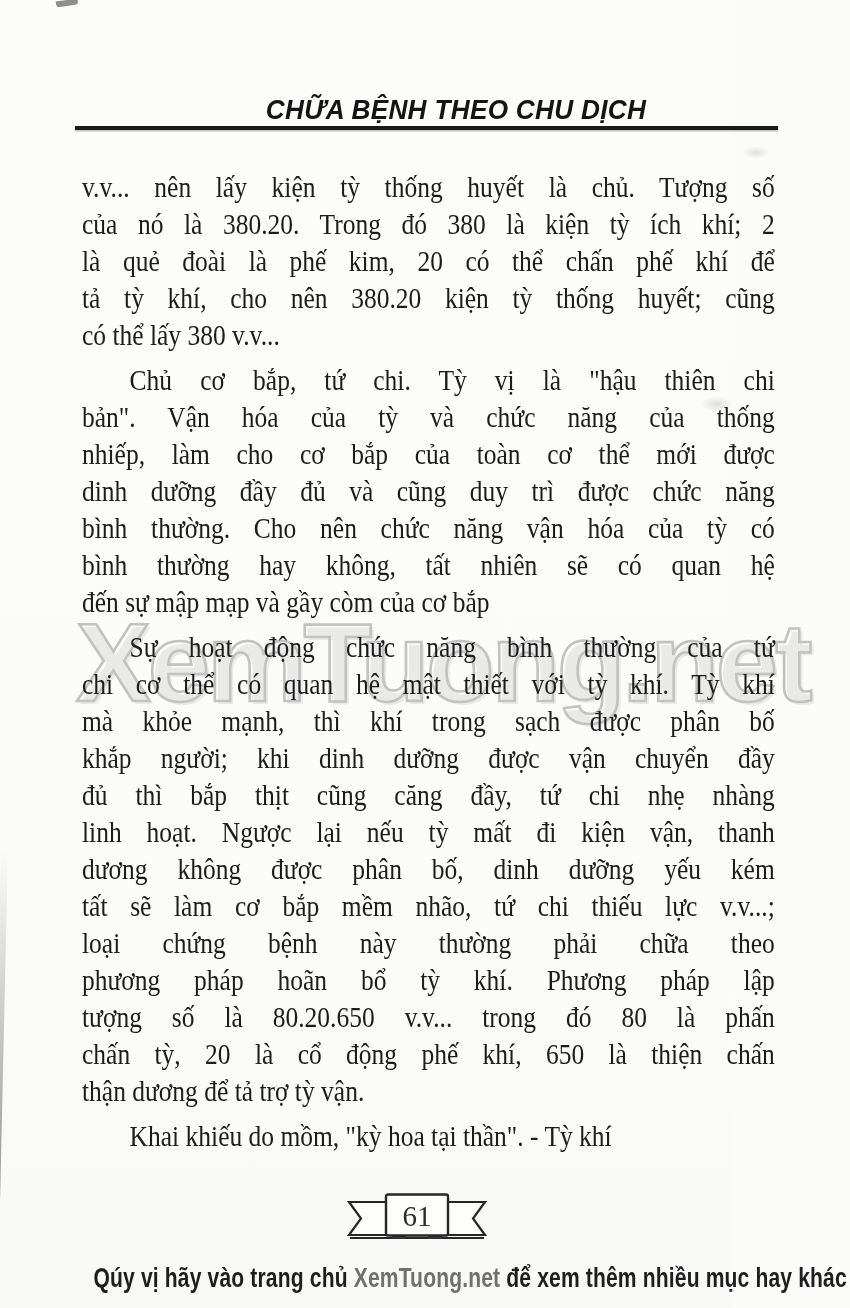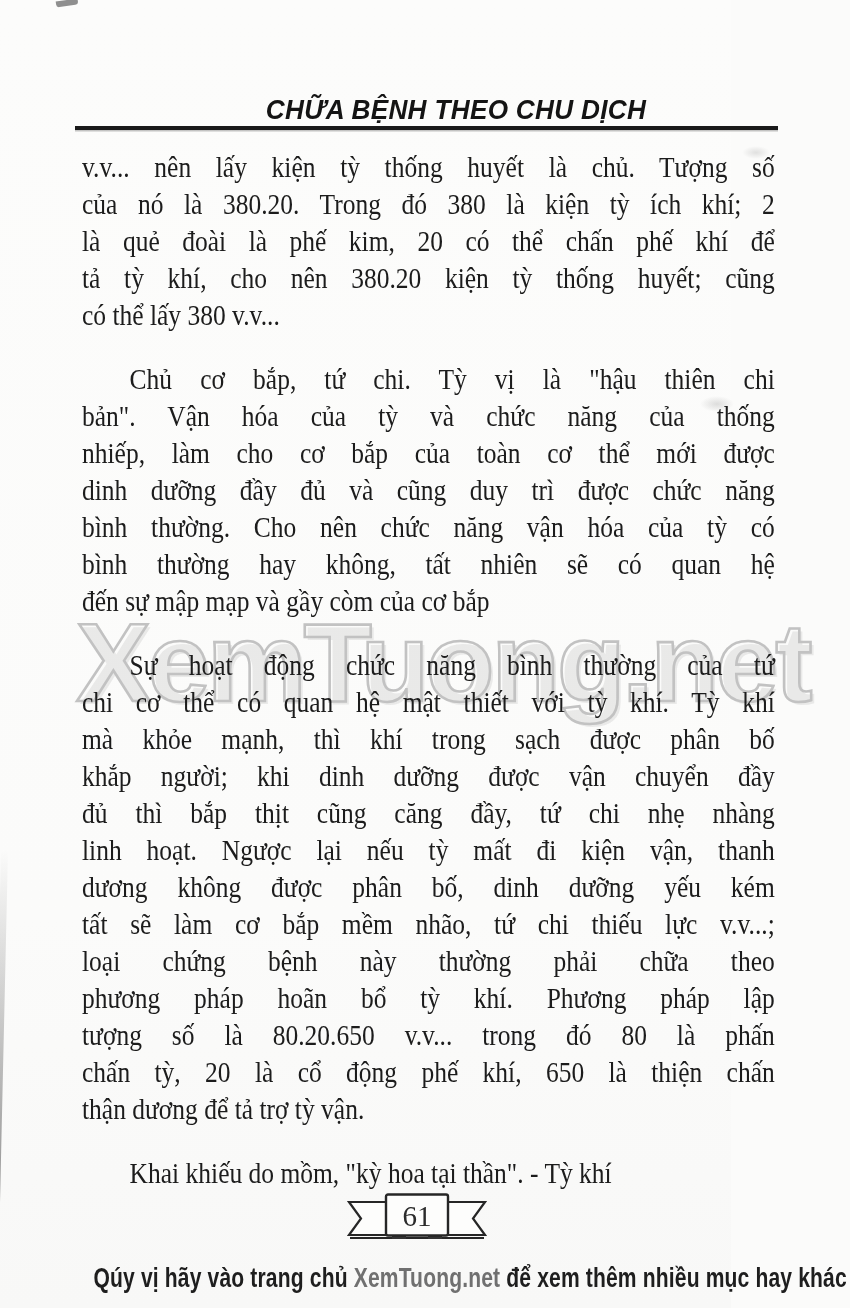--- a/index.html
+++ b/index.html
@@ -35,25 +35,25 @@
     font-family:"Liberation Sans", sans-serif;
     font-weight:bold; font-size:112px; letter-spacing:-3px;
     color:rgba(255,255,255,0.04);
     -webkit-text-stroke:2.6px #c2c2c2;
     text-shadow:3px 3px 0 rgba(185,185,185,0.28);
     white-space:nowrap;
   }
 
   
   .body-text {
-    position:absolute; left:82px; top:148px; width:693px;
+    position:absolute; left:82px; top:168px; width:693px;
     color:#1c1c1c; z-index:2;
   }
   .para { margin:0; }
-  .para + .para { margin-top:27px; }
+  .para + .para { margin-top:8px; }
   .line {
     width:815px; font-size:30px; line-height:37px;
     text-align:justify; text-align-last:justify;
     transform:scaleX(0.85); transform-origin:0 50%;
   }
   .line.first { text-indent:56px; }
   .line.last { text-align-last:left; }
 
   
   .ribbon { position:absolute; left:346px; top:1192px; z-index:2; }

